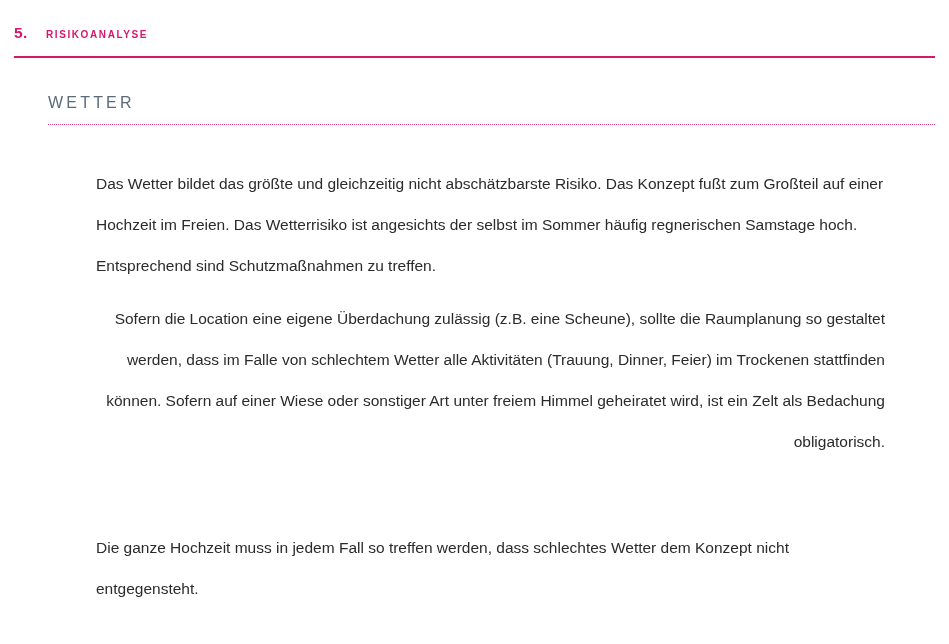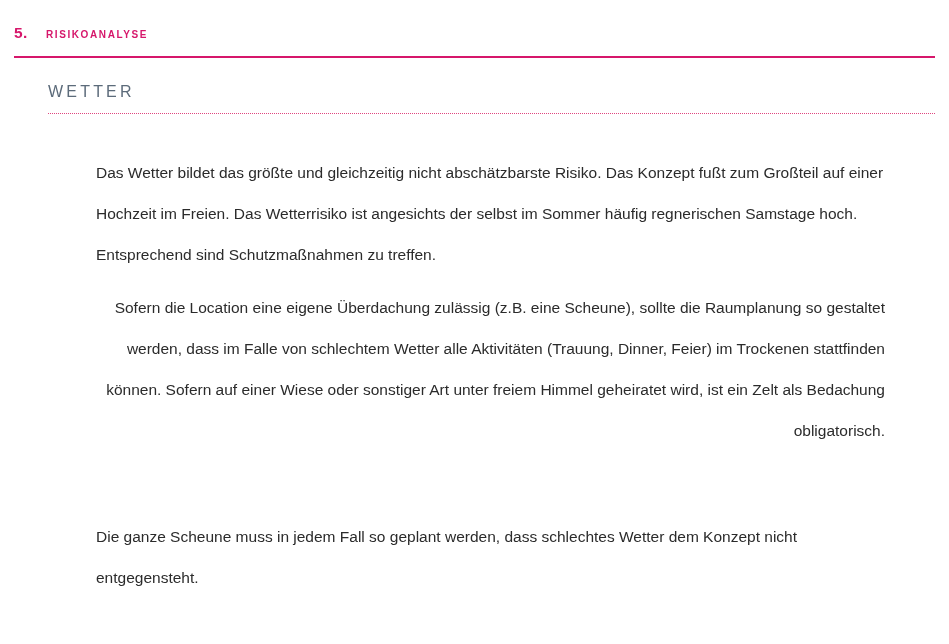--- a/index.html
+++ b/index.html
@@ -42,21 +42,21 @@
     letter-spacing: 1.6px;
   }
   .section-rule {
     margin: 14px 14px 0 14px;
     height: 1.5px;
     background: #d6176b;
   }
 
   
   .subsection-head {
-    padding: 25px 0 0 48px;
+    padding: 36px 0 0 48px;
   }
   .subsection-title {
     color: #5c6b7a;
     font-size: 16px;
     font-weight: normal;
     letter-spacing: 3.2px;
   }
   .subsection-rule {
     margin: 12px 14px 0 48px;
     height: 0;
@@ -96,16 +96,16 @@
 
   <div class="subsection-head">
     <span class="subsection-title">WETTER</span>
   </div>
   <div class="subsection-rule"></div>
 
   <div class="body-wrap">
     <p class="para">Das Wetter bildet das größte und gleichzeitig nicht abschätzbarste Risiko. Das Konzept fußt zum Großteil auf einer Hochzeit im Freien. Das Wetterrisiko ist angesichts der selbst im Sommer häufig regnerischen Samstage hoch. Entsprechend sind Schutzmaßnahmen zu treffen.</p>
     <p class="para">Sofern die Location eine eigene Überdachung zulässig (z.B. eine Scheune), sollte die Raumplanung so gestaltet werden, dass im Falle von schlechtem Wetter alle Aktivitäten (Trauung, Dinner, Feier) im Trockenen stattfinden können. Sofern auf einer Wiese oder sonstiger Art unter freiem Himmel geheiratet wird, ist ein Zelt als Bedachung obligatorisch.</p>
     <div class="para-gap"></div>
-    <p class="para">Die ganze Scheune muss in jedem Fall so geplant werden, dass schlechtes Wetter dem Konzept nicht entgegensteht.</p>
+    <p class="para">Die ganze Hochzeit muss in jedem Fall so treffen werden, dass schlechtes Wetter dem Konzept nicht entgegensteht.</p>
   </div>
 
 </div>
 
 </body></html>

